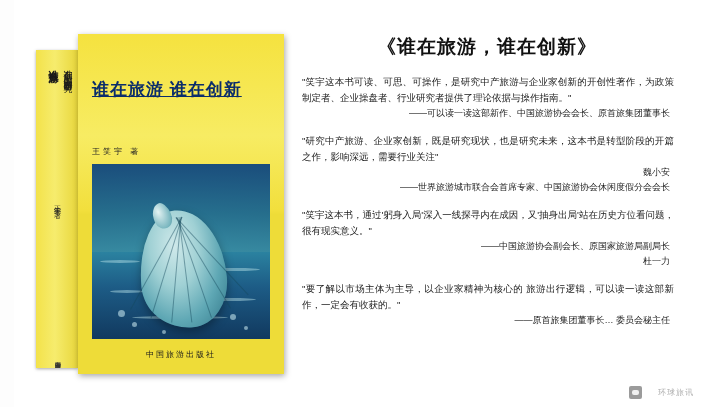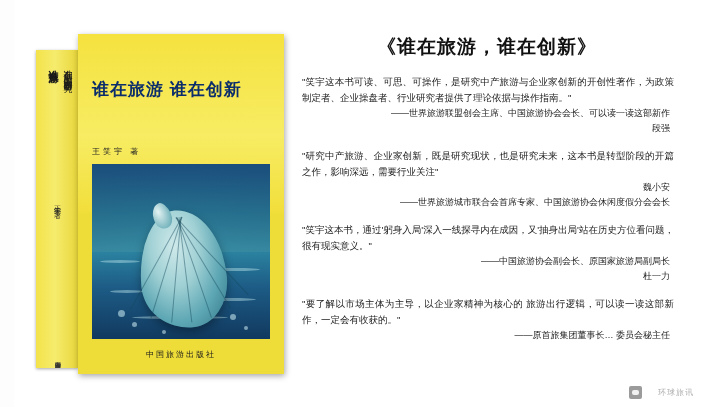--- a/index.html
+++ b/index.html
@@ -92,20 +92,21 @@
   }
   .cover-title {
     position: absolute;
     left: 14px;
     top: 44px;
     font-size: 17px;
     font-weight: bold;
     color: #0b2d6b;
     letter-spacing: 1px;
     white-space: nowrap;
+    text-decoration: underline;
   }
   .cover-sub {
     position: absolute;
     left: 14px;
     top: 72px;
     font-size: 14px;
     color: #0b2d6b;
     letter-spacing: 1px;
     white-space: nowrap;
   }
@@ -314,22 +315,21 @@
 
       <div class="cover-pub">中国旅游出版社</div>
     </div>
   </div>
 
   <div class="quote-panel">
     <div class="doc-title">《谁在旅游，谁在创新》</div>
 
     <div class="quote-block">
       <div class="quote-text">"笑宇这本书可读、可思、可操作，是研究中产旅游与企业家创新的开创性著作，为政策制定者、企业操盘者、行业研究者提供了理论依据与操作指南。"</div>
-      <div class="quote-attr">——世界旅游联盟创会主席、中国旅游协会会长、可以读一读这部新作</div>
-      <div class="quote-attr name">段强</div>
+      <div class="quote-attr">——可以读一读这部新作、中国旅游协会会长、原首旅集团董事长</div>
     </div>
 
     <div class="quote-block">
       <div class="quote-text">"研究中产旅游、企业家创新，既是研究现状，也是研究未来，这本书是转型阶段的开篇之作，影响深远，需要行业关注"</div>
       <div class="quote-attr name">魏小安</div>
       <div class="quote-attr">——世界旅游城市联合会首席专家、中国旅游协会休闲度假分会会长</div>
     </div>
 
     <div class="quote-block">
       <div class="quote-text">"笑宇这本书，通过'躬身入局'深入一线探寻内在成因，又'抽身出局'站在历史方位看问题，很有现实意义。"</div>

